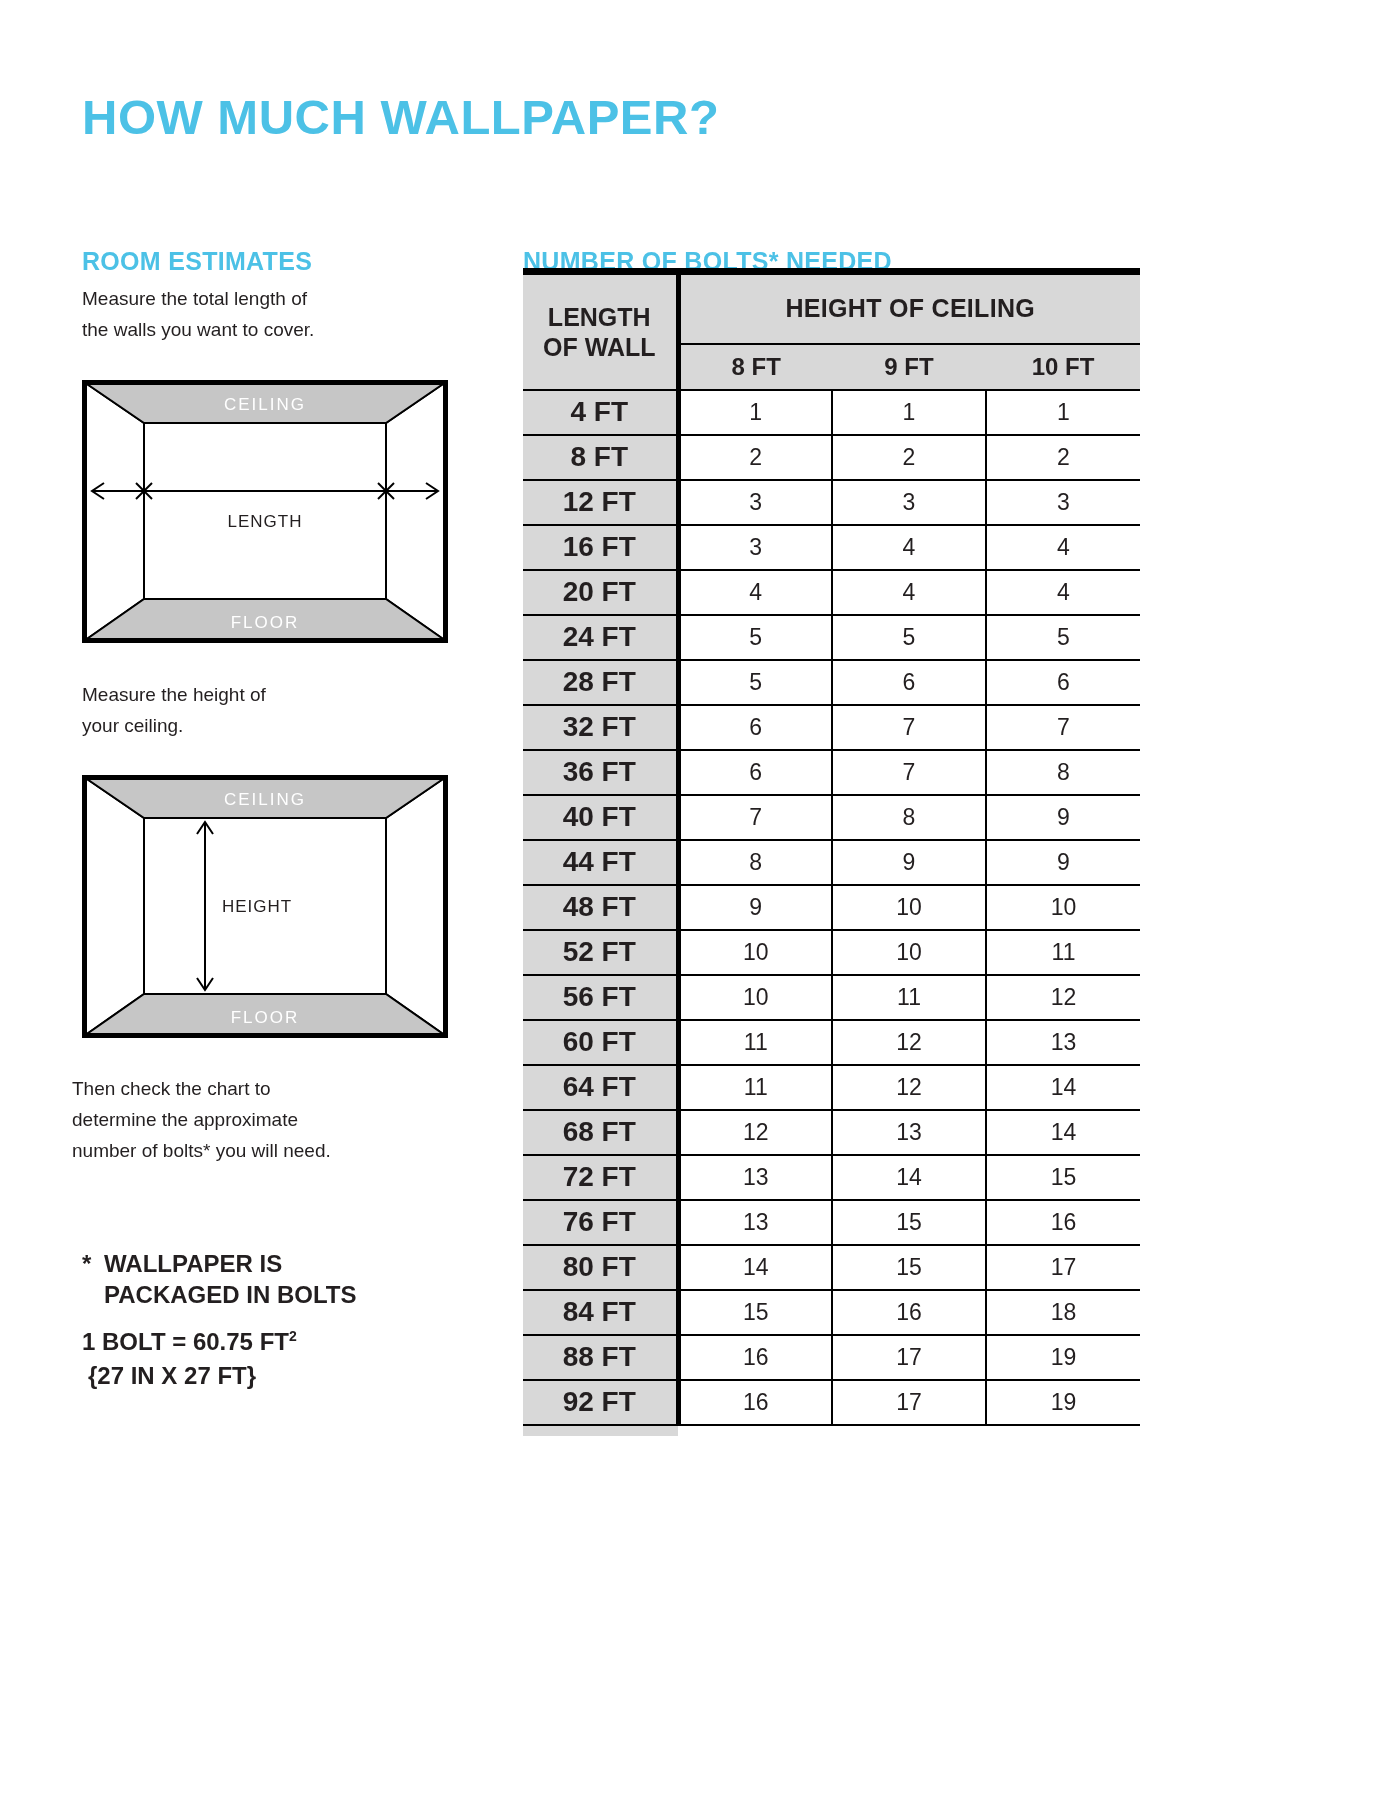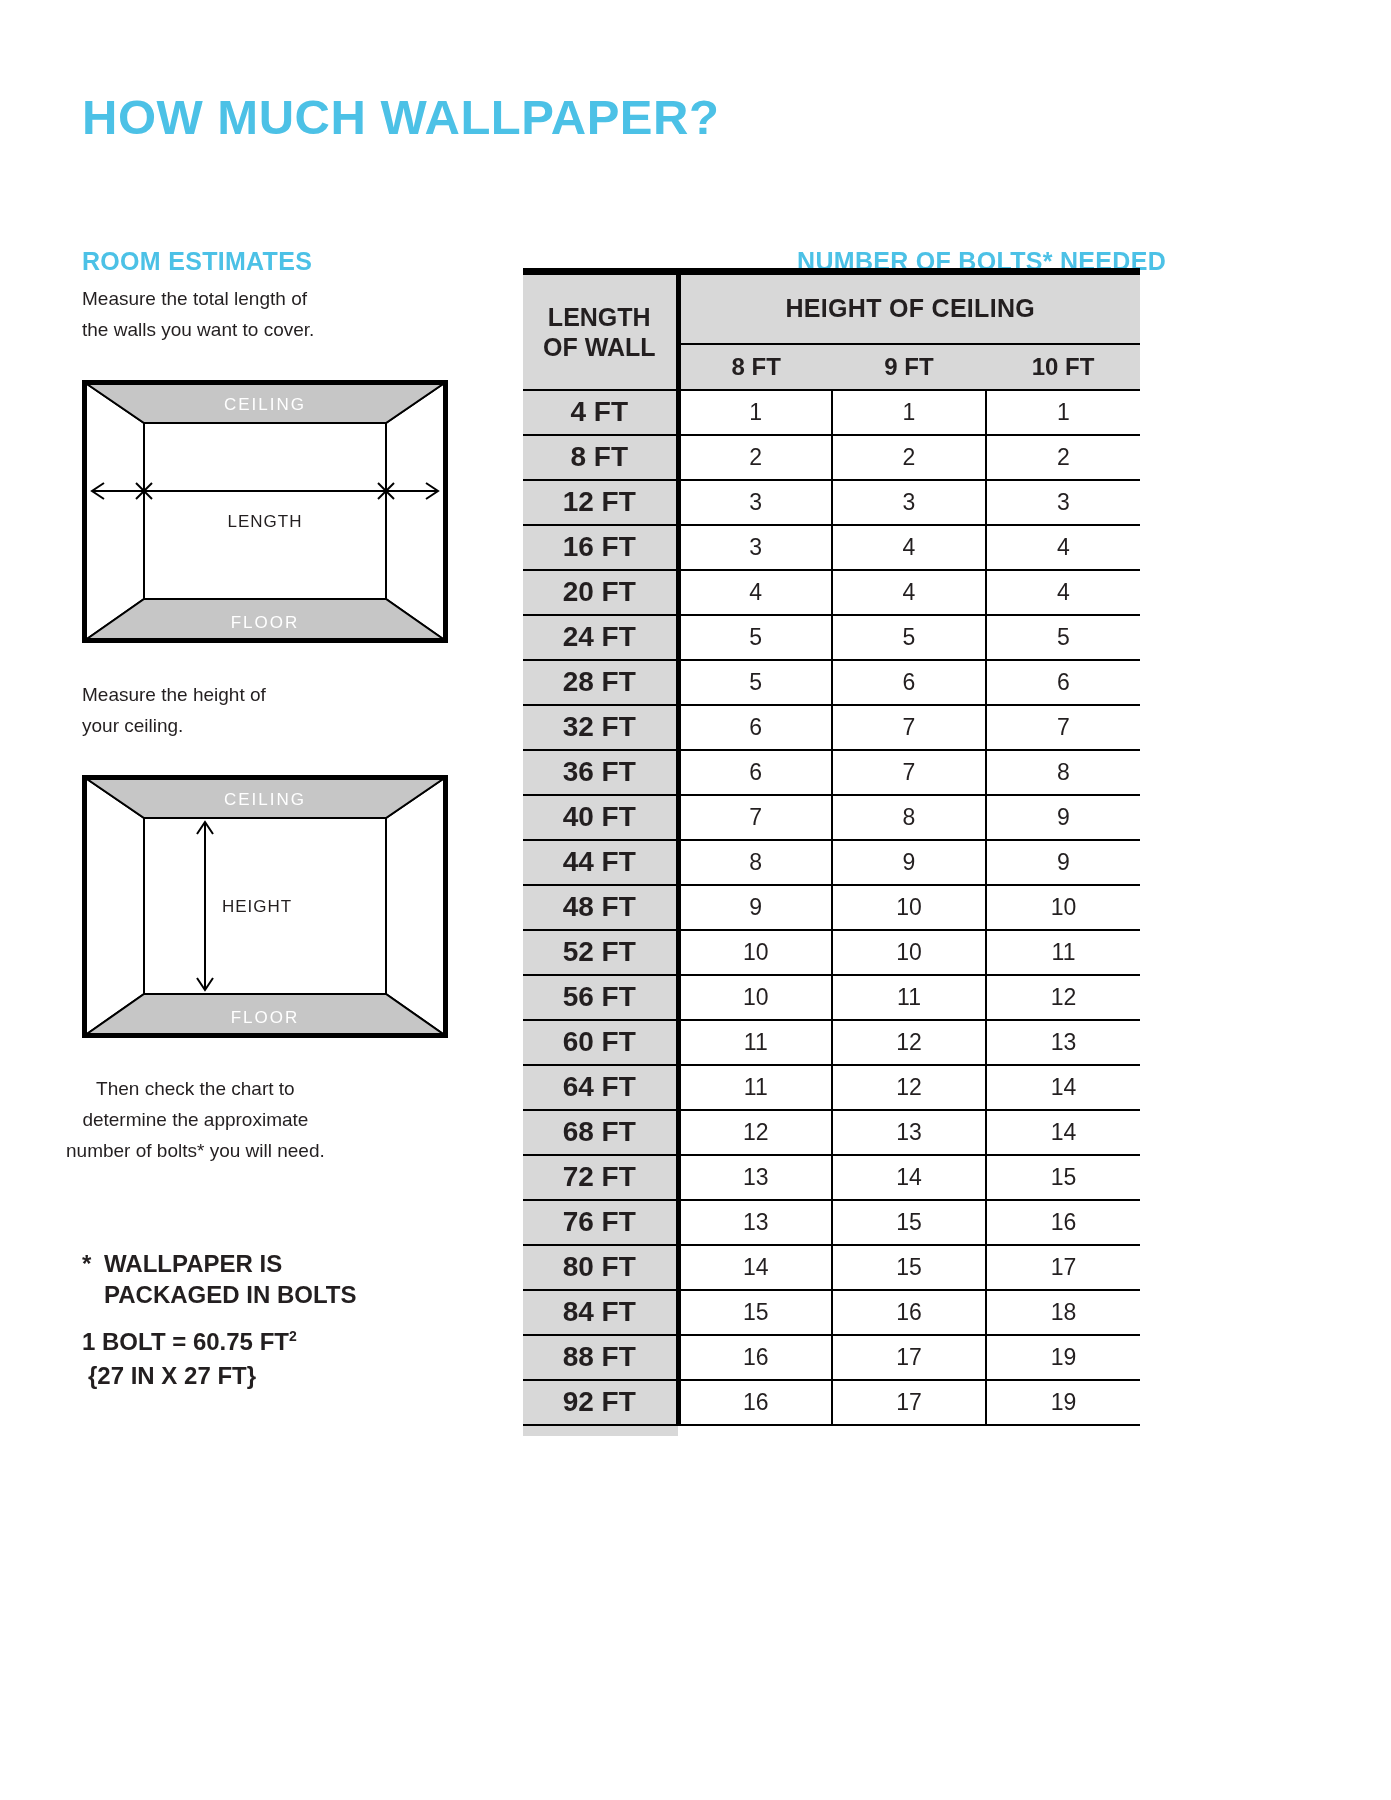--- a/index.html
+++ b/index.html
@@ -11,25 +11,25 @@
   *{box-sizing:border-box;}
   html,body{margin:0;padding:0;}
   body{
     width:1391px;height:1800px;background:#ffffff;position:relative;
     font-family:"Liberation Sans","DejaVu Sans",sans-serif;color:var(--ink);
   }
   .abs{position:absolute;}
   .page-title{left:82px;top:56px;font-size:49px;font-weight:700;color:var(--blue);letter-spacing:0.5px;}
   .section-heading{font-size:25px;font-weight:700;color:var(--blue);letter-spacing:0.3px;text-align:center;}
   #room-heading{left:82px;top:226px;}
-  #table-heading{left:549px;top:226px;width:617px;text-align:right;}
+  #table-heading{left:523px;top:226px;width:617px;text-align:left;}
   .body-text{font-size:19px;line-height:31px;}
   #step1{left:82px;top:283px;}
   #step2{left:82px;top:679px;}
-  #step3{left:66px;top:1073px;text-align:center;}
+  #step3{left:72px;top:1073px;}
   #diagram1{left:82px;top:380px;}
   #diagram2{left:82px;top:775px;}
   .footnote{left:82px;top:1248px;font-size:24px;font-weight:700;line-height:31px;}
   .fn-star{display:inline-block;width:22px;}
   .fn-indent{padding-left:22px;}
   .bolt-eq{left:82px;top:1328px;font-size:24px;font-weight:700;}
   .bolt-eq sup{font-size:14px;}
   .bolt-dims{left:82px;top:1362px;font-size:24px;font-weight:700;margin-left:6px;}
 
   .table-wrap{left:523px;top:268px;width:617px;}

